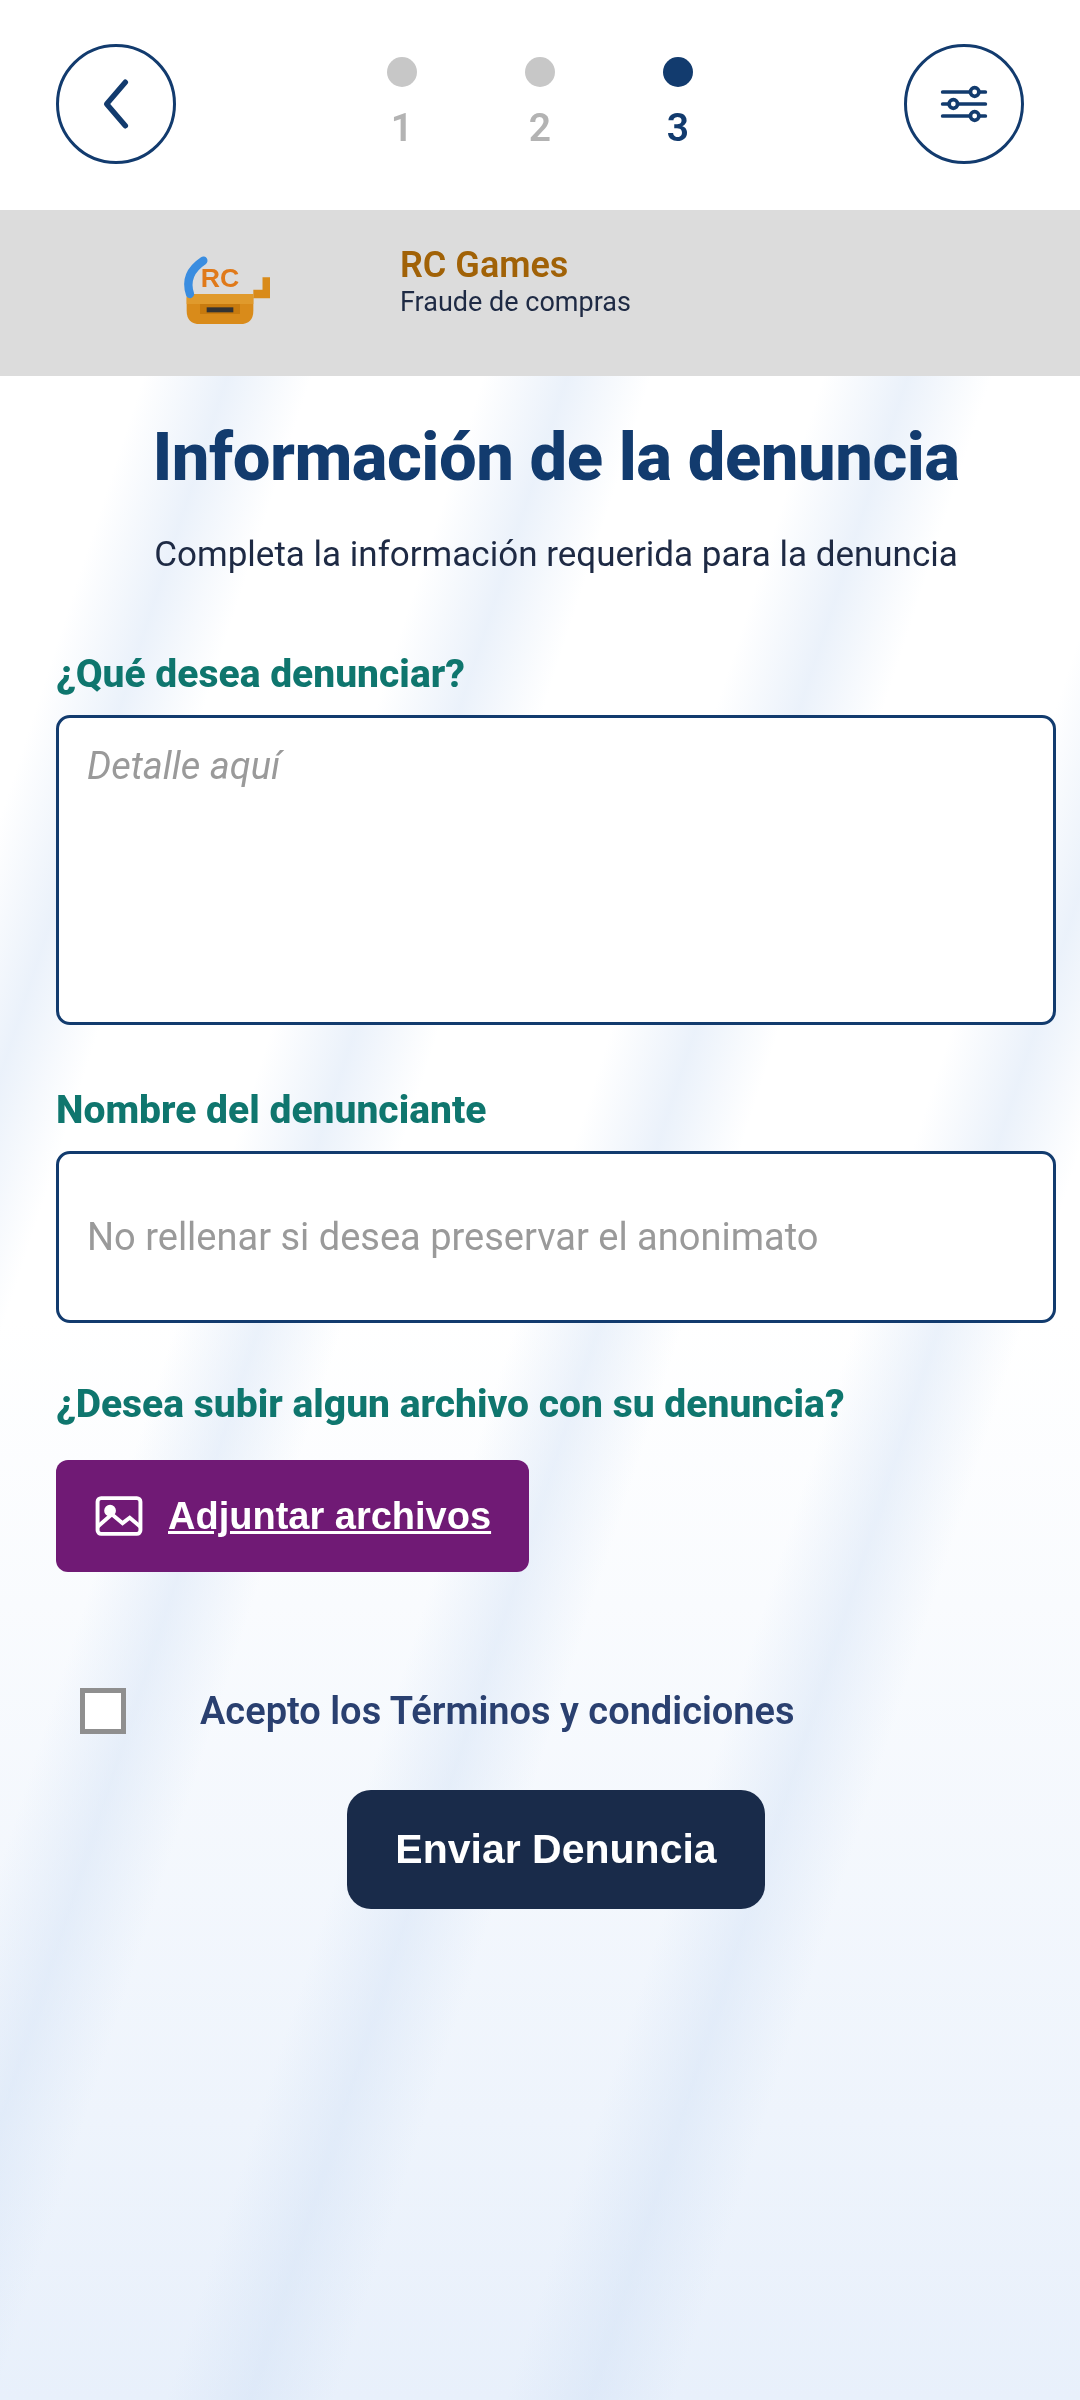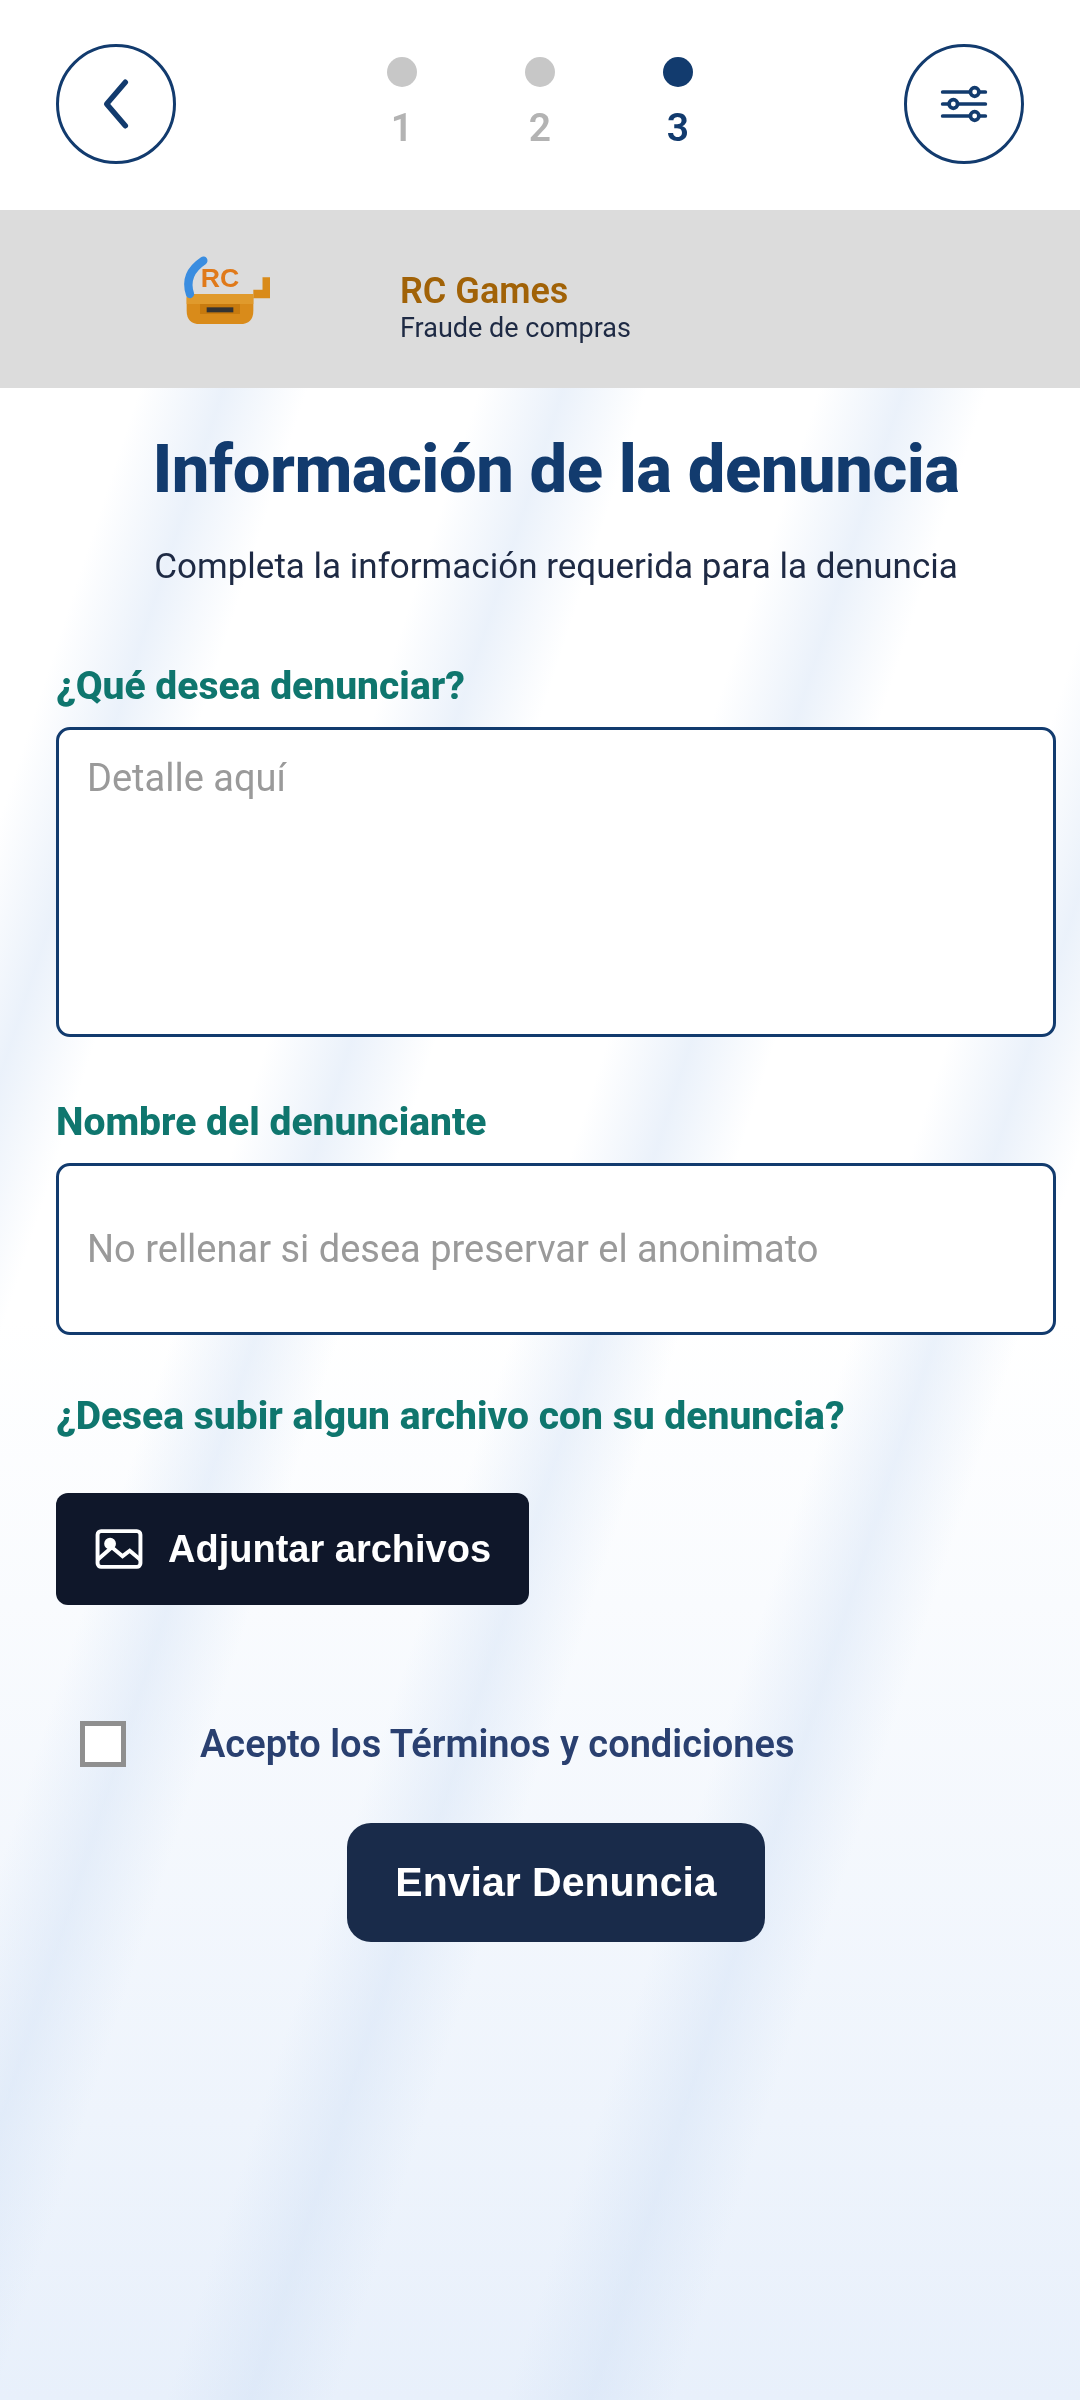--- a/index.html
+++ b/index.html
@@ -72,23 +72,23 @@
     .step-num {
       font-size: 39px;
       font-weight: 600;
       color: #b3b3b3;
     }
     .step.active .step-num { color: #123b6e; }
 
     .company-bar {
       width: 100%;
       background: #dcdcdc;
-      padding: 34px 56px 44px 170px;
-      display: flex;
-      align-items: flex-end;
+      padding: 34px 56px 32px 170px;
+      display: flex;
+      align-items: flex-start;
       gap: 130px;
       position: relative;
       z-index: 2;
     }
     .company-logo {
       width: 100px;
       height: 100px;
       display: flex;
       align-items: center;
       justify-content: center;
@@ -128,39 +128,40 @@
     textarea.input, input.input {
       width: 100%;
       border: 3px solid #123b6e;
       border-radius: 14px;
       padding: 26px 28px;
       font-size: 38px;
       color: #1e2a44;
       font-family: inherit;
       background: #fff;
     }
-    textarea.input { height: 310px; resize: none; }
+    textarea.input { height: 310px; resize: none; font-style: italic; }
     input.input { height: 172px; padding-top: 0; padding-bottom: 0; }
     textarea.input::placeholder, input.input::placeholder {
       color: #9a9a9a;
       font-size: 38px;
     }
     .attach-btn {
       display: inline-flex;
       align-items: center;
       gap: 24px;
       padding: 34px 38px;
-      background: #0f172a;
+      background: #701a75;
       color: #ffffff;
       border: none;
       border-radius: 12px;
       font-size: 38px;
       font-weight: 600;
       cursor: pointer;
-      margin-top: 36px;
+      margin-top: 15px;
+      text-decoration: underline;
     }
     .terms-row {
       display: flex;
       align-items: center;
       gap: 74px;
       margin-top: 116px;
       margin-bottom: 56px;
       padding-left: 24px;
     }
     .checkbox {

